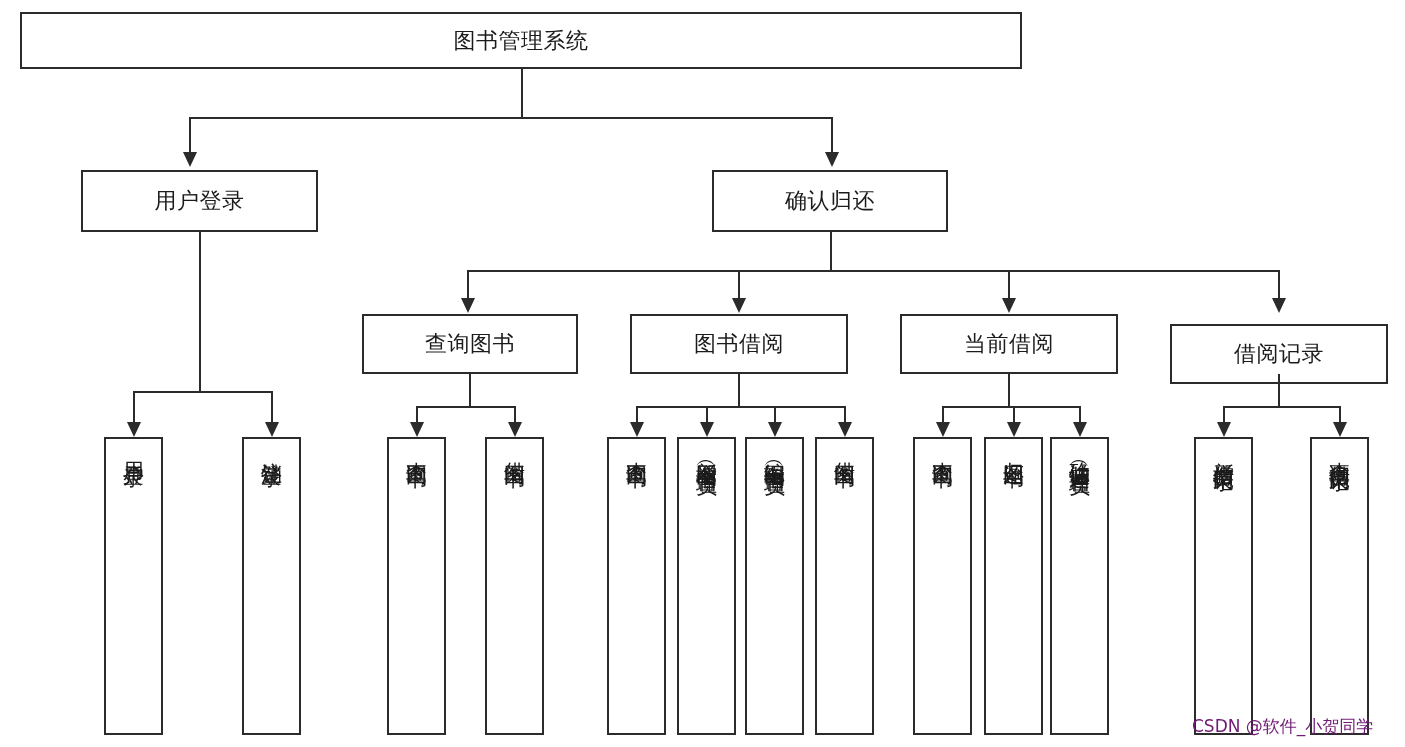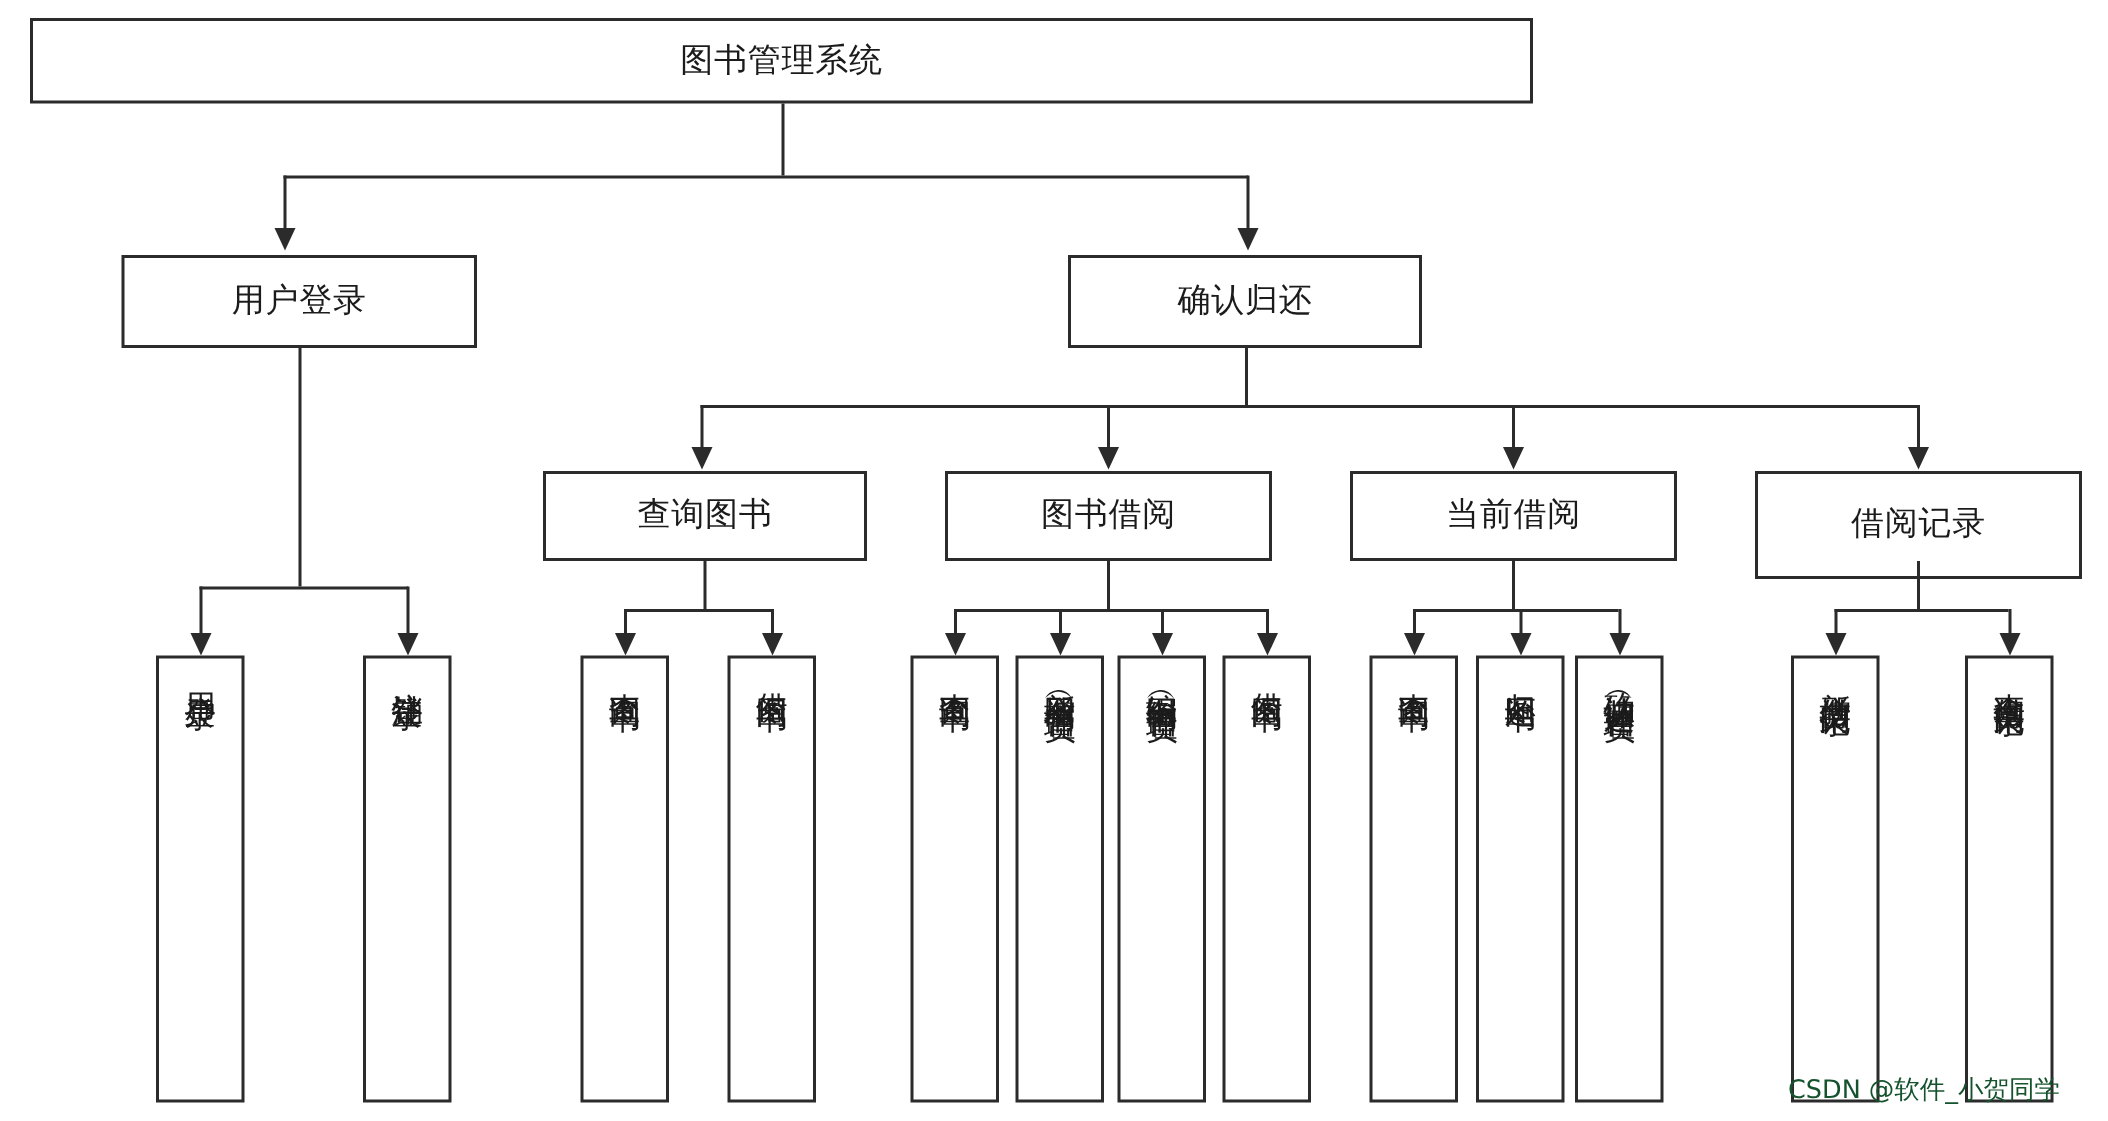--- a/index.html
+++ b/index.html
@@ -72,21 +72,21 @@
     width: 0;
     height: 0;
     border-left: 7px solid transparent;
     border-right: 7px solid transparent;
     border-top: 15px solid #2b2b2b;
   }
 
   
   .watermark {
     position: absolute;
-    color: #14532d;
+    color: #701a75;
     font-size: 17px;
     white-space: nowrap;
     user-select: none;
   }
 </style>
 </head>
 <body>
 
 <div id="canvas">
 
@@ -138,21 +138,21 @@
   </div>
 
   <div class="node horiz" style="left:900px; top:314px; width:218px; height:60px;">
     <span class="label">当前借阅</span>
   </div>
 
   <div class="node horiz" style="left:630px; top:314px; width:218px; height:60px;">
     <span class="label">图书借阅</span>
   </div>
 
-  <div class="node horiz" style="left:1170px; top:314px; width:218px; height:72px;">
+  <div class="node horiz" style="left:1170px; top:324px; width:218px; height:60px;">
     <span class="label">借阅记录</span>
   </div>
 
   <div class="vline" style="left:469px; top:374px; height:32px;"></div>
   <div class="hline" style="left:416px; top:406px; width:99px;"></div>
   <div class="vline" style="left:416px; top:406px; height:16px;"></div>
   <div class="arrow" style="left:410px; top:422px;"></div>
   <div class="vline" style="left:514px; top:406px; height:16px;"></div>
   <div class="arrow" style="left:508px; top:422px;"></div>
 

